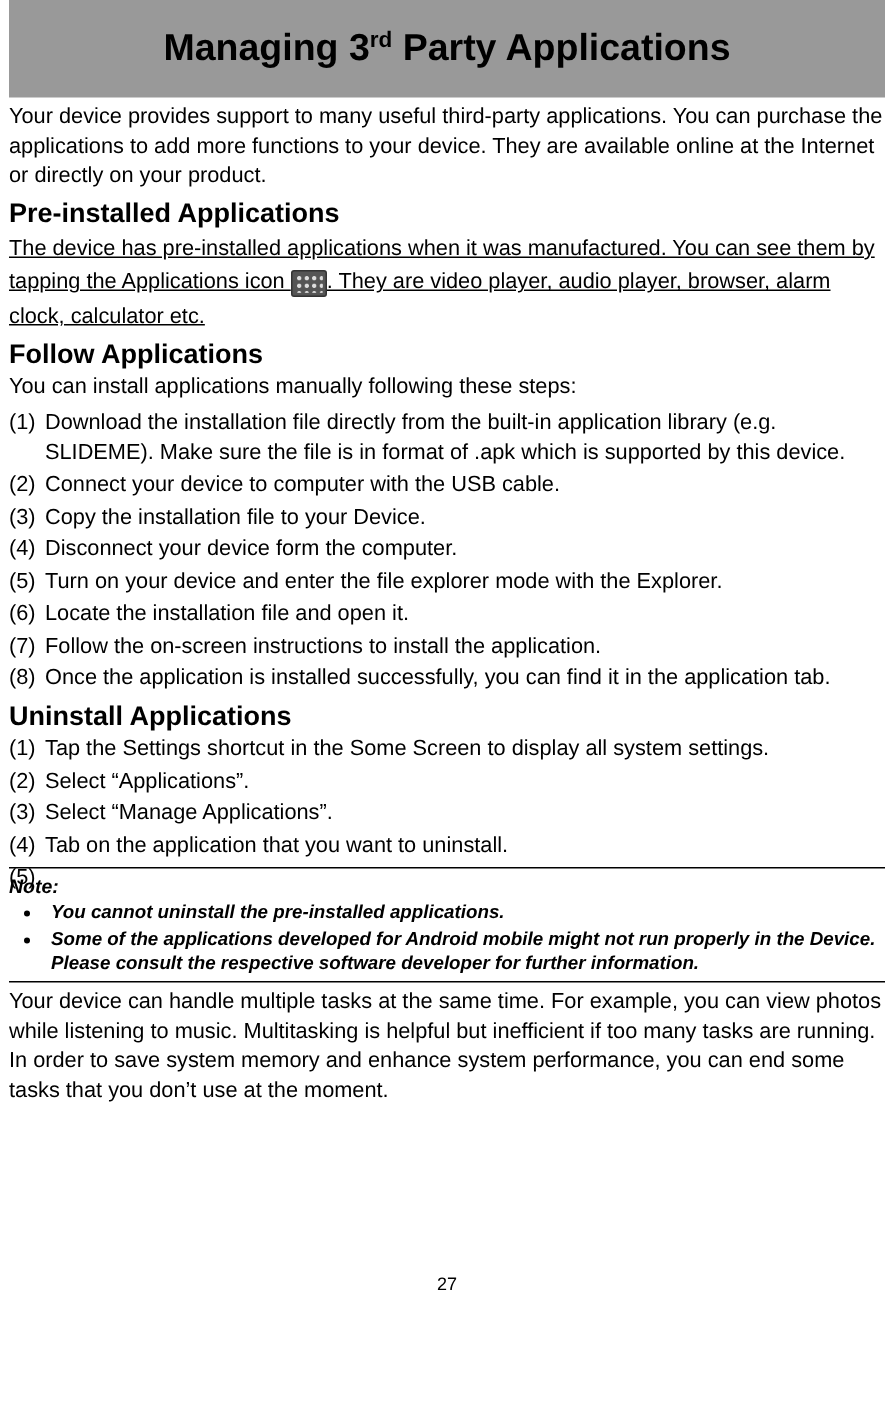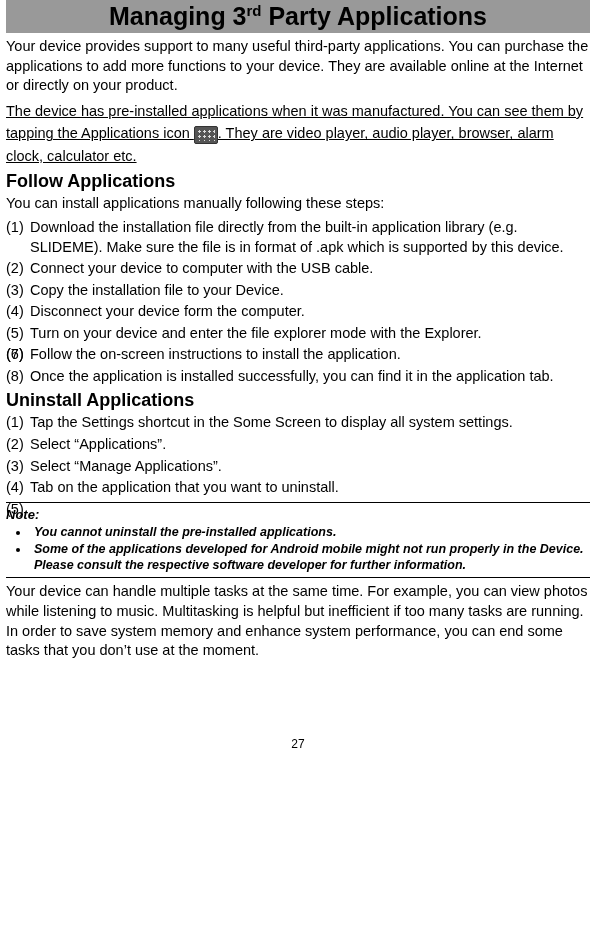--- a/index.html
+++ b/index.html
@@ -12,21 +12,21 @@
     }
     .page {
       padding: 0 6px 8px 6px;
       box-sizing: border-box;
     }
     .section-header {
       background: #999999;
       text-align: center;
       font-size: 25px;
       font-weight: bold;
-      padding: 2px 0;
+      padding: 18px 0;
       margin-bottom: 4px;
     }
     .section-header sup {
       font-size: 15px;
       vertical-align: super;
     }
     p {
       margin: 0 0 4px 0;
       font-size: 14.5px;
       line-height: 1.35;
@@ -104,47 +104,48 @@
       line-height: 1.3;
       font-weight: bold;
     }
     ul.note-list li {
       padding-left: 4px;
       margin-bottom: 1px;
     }
     .page-number {
       text-align: center;
       font-size: 12px;
-      margin-top: 76px;
+      margin-top: 112px;
     }
   </style>
 </head>
 <body>
 
 <div class="page">
 
   <div class="section-header">
     <span>Managing 3</span><sup>rd</sup><span> Party Applications</span>
   </div>
 
   <p>Your device provides support to many useful third-party applications. You can purchase the applications to add more functions to your device. They are available online at the Internet or directly on your product.</p>
 
+  <div class="subhead">Pre-installed Applications</div>
   <p class="inline-para">
     <span>The device has pre-installed applications when it was manufactured. You can see them by tapping the Applications icon </span><span class="icon-apps"></span><span>. They are video player, audio player, browser, alarm clock, calculator etc.</span>
   </p>
 
   <div class="subhead">Follow Applications</div>
   <p>You can install applications manually following these steps:</p>
   <ol class="num-list">
     <li><span class="marker">(1)</span><span>Download the installation file directly from the built-in application library (e.g. SLIDEME). Make sure the file is in format of .apk which is supported by this device.</span></li>
     <li><span class="marker">(2)</span><span>Connect your device to computer with the USB cable.</span></li>
     <li><span class="marker">(3)</span><span>Copy the installation file to your Device.</span></li>
     <li><span class="marker">(4)</span><span>Disconnect your device form the computer.</span></li>
     <li><span class="marker">(5)</span><span>Turn on your device and enter the file explorer mode with the Explorer.</span></li>
-    <li><span class="marker">(6)</span></li>
+    <li><span class="marker">(6)</span><span>Locate the installation file and open it.</span></li>
     <li><span class="marker">(7)</span><span>Follow the on-screen instructions to install the application.</span></li>
     <li><span class="marker">(8)</span><span>Once the application is installed successfully, you can find it in the application tab.</span></li>
   </ol>
 
   <div class="subhead">Uninstall Applications</div>
   <ol class="num-list">
     <li><span class="marker">(1)</span><span>Tap the Settings shortcut in the Some Screen to display all system settings.</span></li>
     <li><span class="marker">(2)</span><span>Select “Applications”.</span></li>
     <li><span class="marker">(3)</span><span>Select “Manage Applications”.</span></li>
     <li><span class="marker">(4)</span><span>Tab on the application that you want to uninstall.</span></li>

